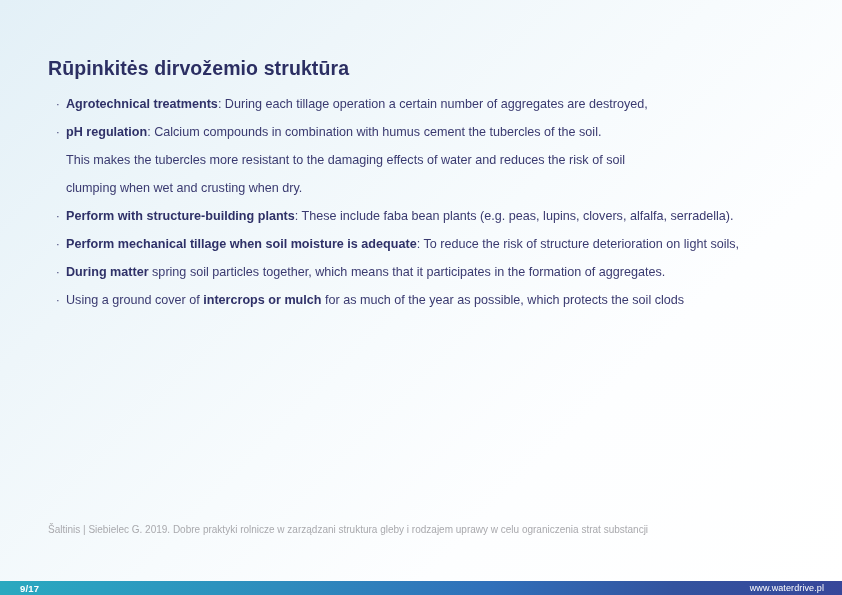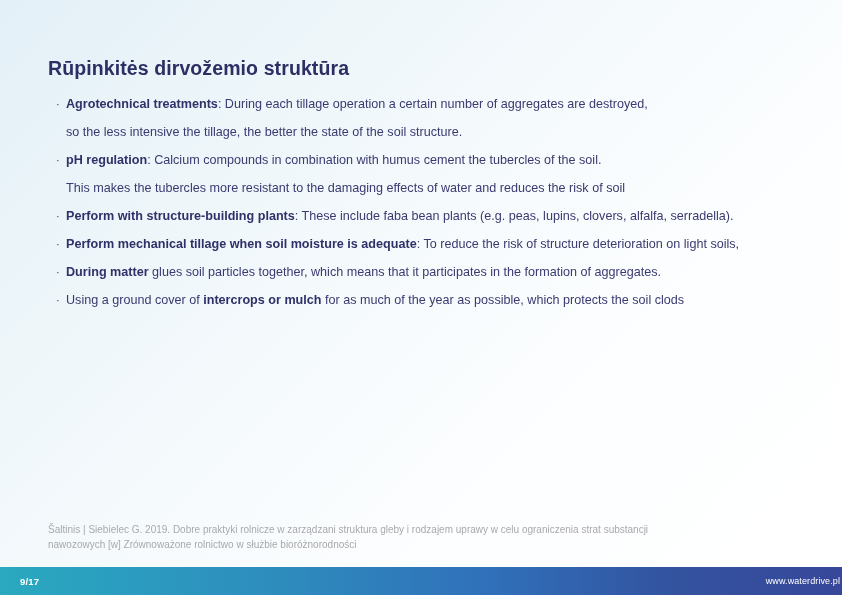--- a/index.html
+++ b/index.html
@@ -82,61 +82,60 @@
   #citation .cline {
     white-space: nowrap;
   }
 
   
   #bottom-bar {
     position: absolute;
     left: 0;
     bottom: 0;
     width: 842px;
-    height: 28px;
+    height: 14px;
     background: linear-gradient(90deg, #2aa9bf 0%, #2b9fc0 12%, #2e8cbd 33%, #3070ba 58%, #33539f 80%, #37479a 100%);
     display: flex;
     align-items: center;
     justify-content: space-between;
   }
   #page-num {
     color: #ffffff;
     font-size: 9.5px;
     font-weight: bold;
     padding-left: 20px;
     letter-spacing: 0.2px;
   }
   #site-url {
     color: #ffffff;
     font-size: 9px;
-    padding-right: 2px;
+    padding-right: 18px;
     letter-spacing: 0.1px;
   }
 </style>
 </head>
 <body>
 
 <div id="slide">
 
   <h1 id="title">Rūpinkitės dirvožemio struktūra</h1>
 
   <div id="body-block">
       <div class="line bullet"><span class="bullet-dot">·</span><span class="lead">Agrotechnical treatments</span><span class="rest">: During each tillage operation a certain number of aggregates are destroyed,</span></div>
-      <div class="line cont"><span class="rest">so the less intensive the tillage, the better the state of the soil structure.</span></div>
       <div class="line bullet"><span class="bullet-dot">·</span><span class="lead">pH regulation</span><span class="rest">: Calcium compounds in combination with humus cement the tubercles of the soil.</span></div>
       <div class="line cont"><span class="rest">This makes the tubercles more resistant to the damaging effects of water and reduces the risk of soil</span></div>
+      <div class="line cont"><span class="rest">clumping when wet and crusting when dry.</span></div>
       <div class="line bullet"><span class="bullet-dot">·</span><span class="lead">Perform with structure-building plants</span><span class="rest">: These include faba bean plants (e.g. peas, lupins, clovers, alfalfa, serradella).</span></div>
       <div class="line bullet"><span class="bullet-dot">·</span><span class="lead">Perform mechanical tillage when soil moisture is adequate</span><span class="rest">: To reduce the risk of structure deterioration on light soils,</span></div>
-      <div class="line bullet"><span class="bullet-dot">·</span><span class="lead">During matter</span><span class="rest"> glues soil particles together, which means that it participates in the formation of aggregates.</span></div>
+      <div class="line bullet"><span class="bullet-dot">·</span><span class="lead">During matter</span><span class="rest"> spring soil particles together, which means that it participates in the formation of aggregates.</span></div>
       <div class="line bullet"><span class="bullet-dot">·</span><span class="rest">Using a ground cover of </span><span class="lead">intercrops or mulch</span><span class="rest"> for as much of the year as possible, which protects the soil clods</span></div>
     </div>
 
   <div id="citation">
     <div class="cline">Šaltinis | Siebielec G. 2019. Dobre praktyki rolnicze w zarządzani struktura gleby i rodzajem uprawy w celu ograniczenia strat substancji</div>
-    <div class="cline">nawozowych [w] Zrównoważone rolnictwo w służbie bioróżnorodności</div>
   </div>
 
   <div id="bottom-bar">
     <span id="page-num">9/17</span>
     <span id="site-url">www.waterdrive.pl</span>
   </div>
 
 </div>
 
 </body></html>

